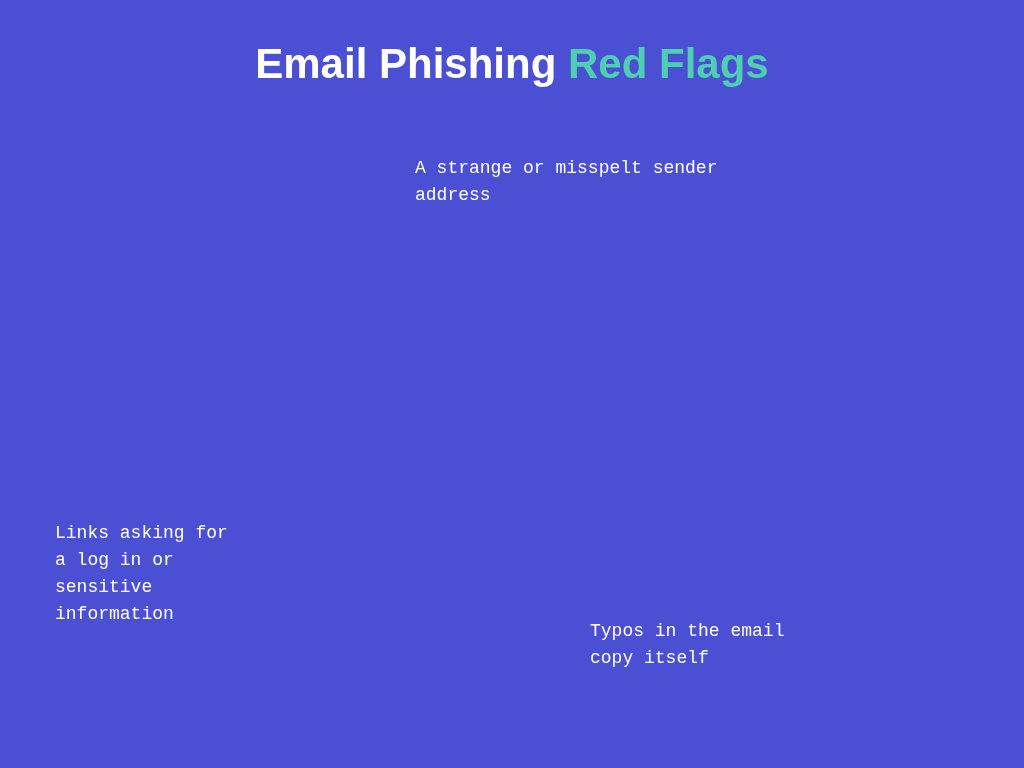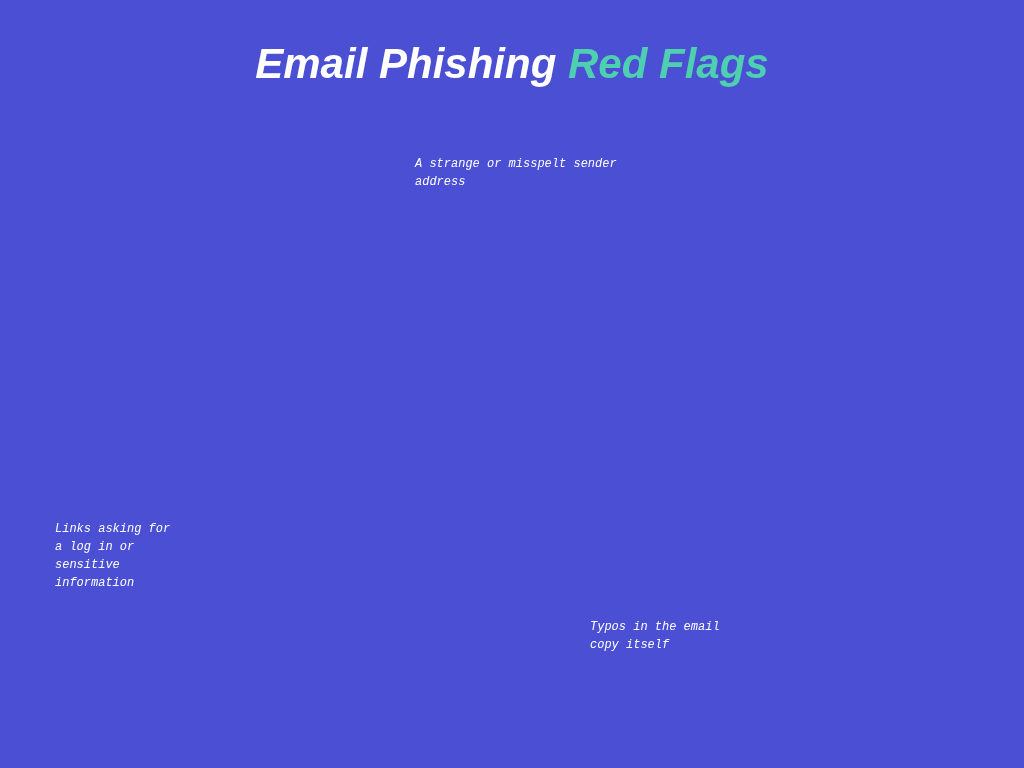--- a/index.html
+++ b/index.html
@@ -1,19 +1,18 @@
 <!DOCTYPE html>
 <html><head>
   <meta charset="utf-8">
   <style>
     * {
       margin: 0;
       padding: 0;
       box-sizing: border-box;
-      font-style: italic;
     }
 
     body {
       width: 1024px;
       height: 768px;
       overflow: hidden;
       background-color: #4a4fd4;
       font-family: 'Courier New', Courier, monospace;
       position: relative;
     }
@@ -40,21 +39,21 @@
       color: #ffffff;
     }
 
     .title-part2 {
       color: #4ecfb0;
     }
 
     .flag-text {
       position: absolute;
       color: #ffffff;
-      font-size: 12px;
+      font-size: 18px;
       line-height: 1.5;
       font-family: 'Courier New', Courier, monospace;
     }
 
     
     .flag-sender {
       top: 155px;
       left: 415px;
       width: 380px;
     }

